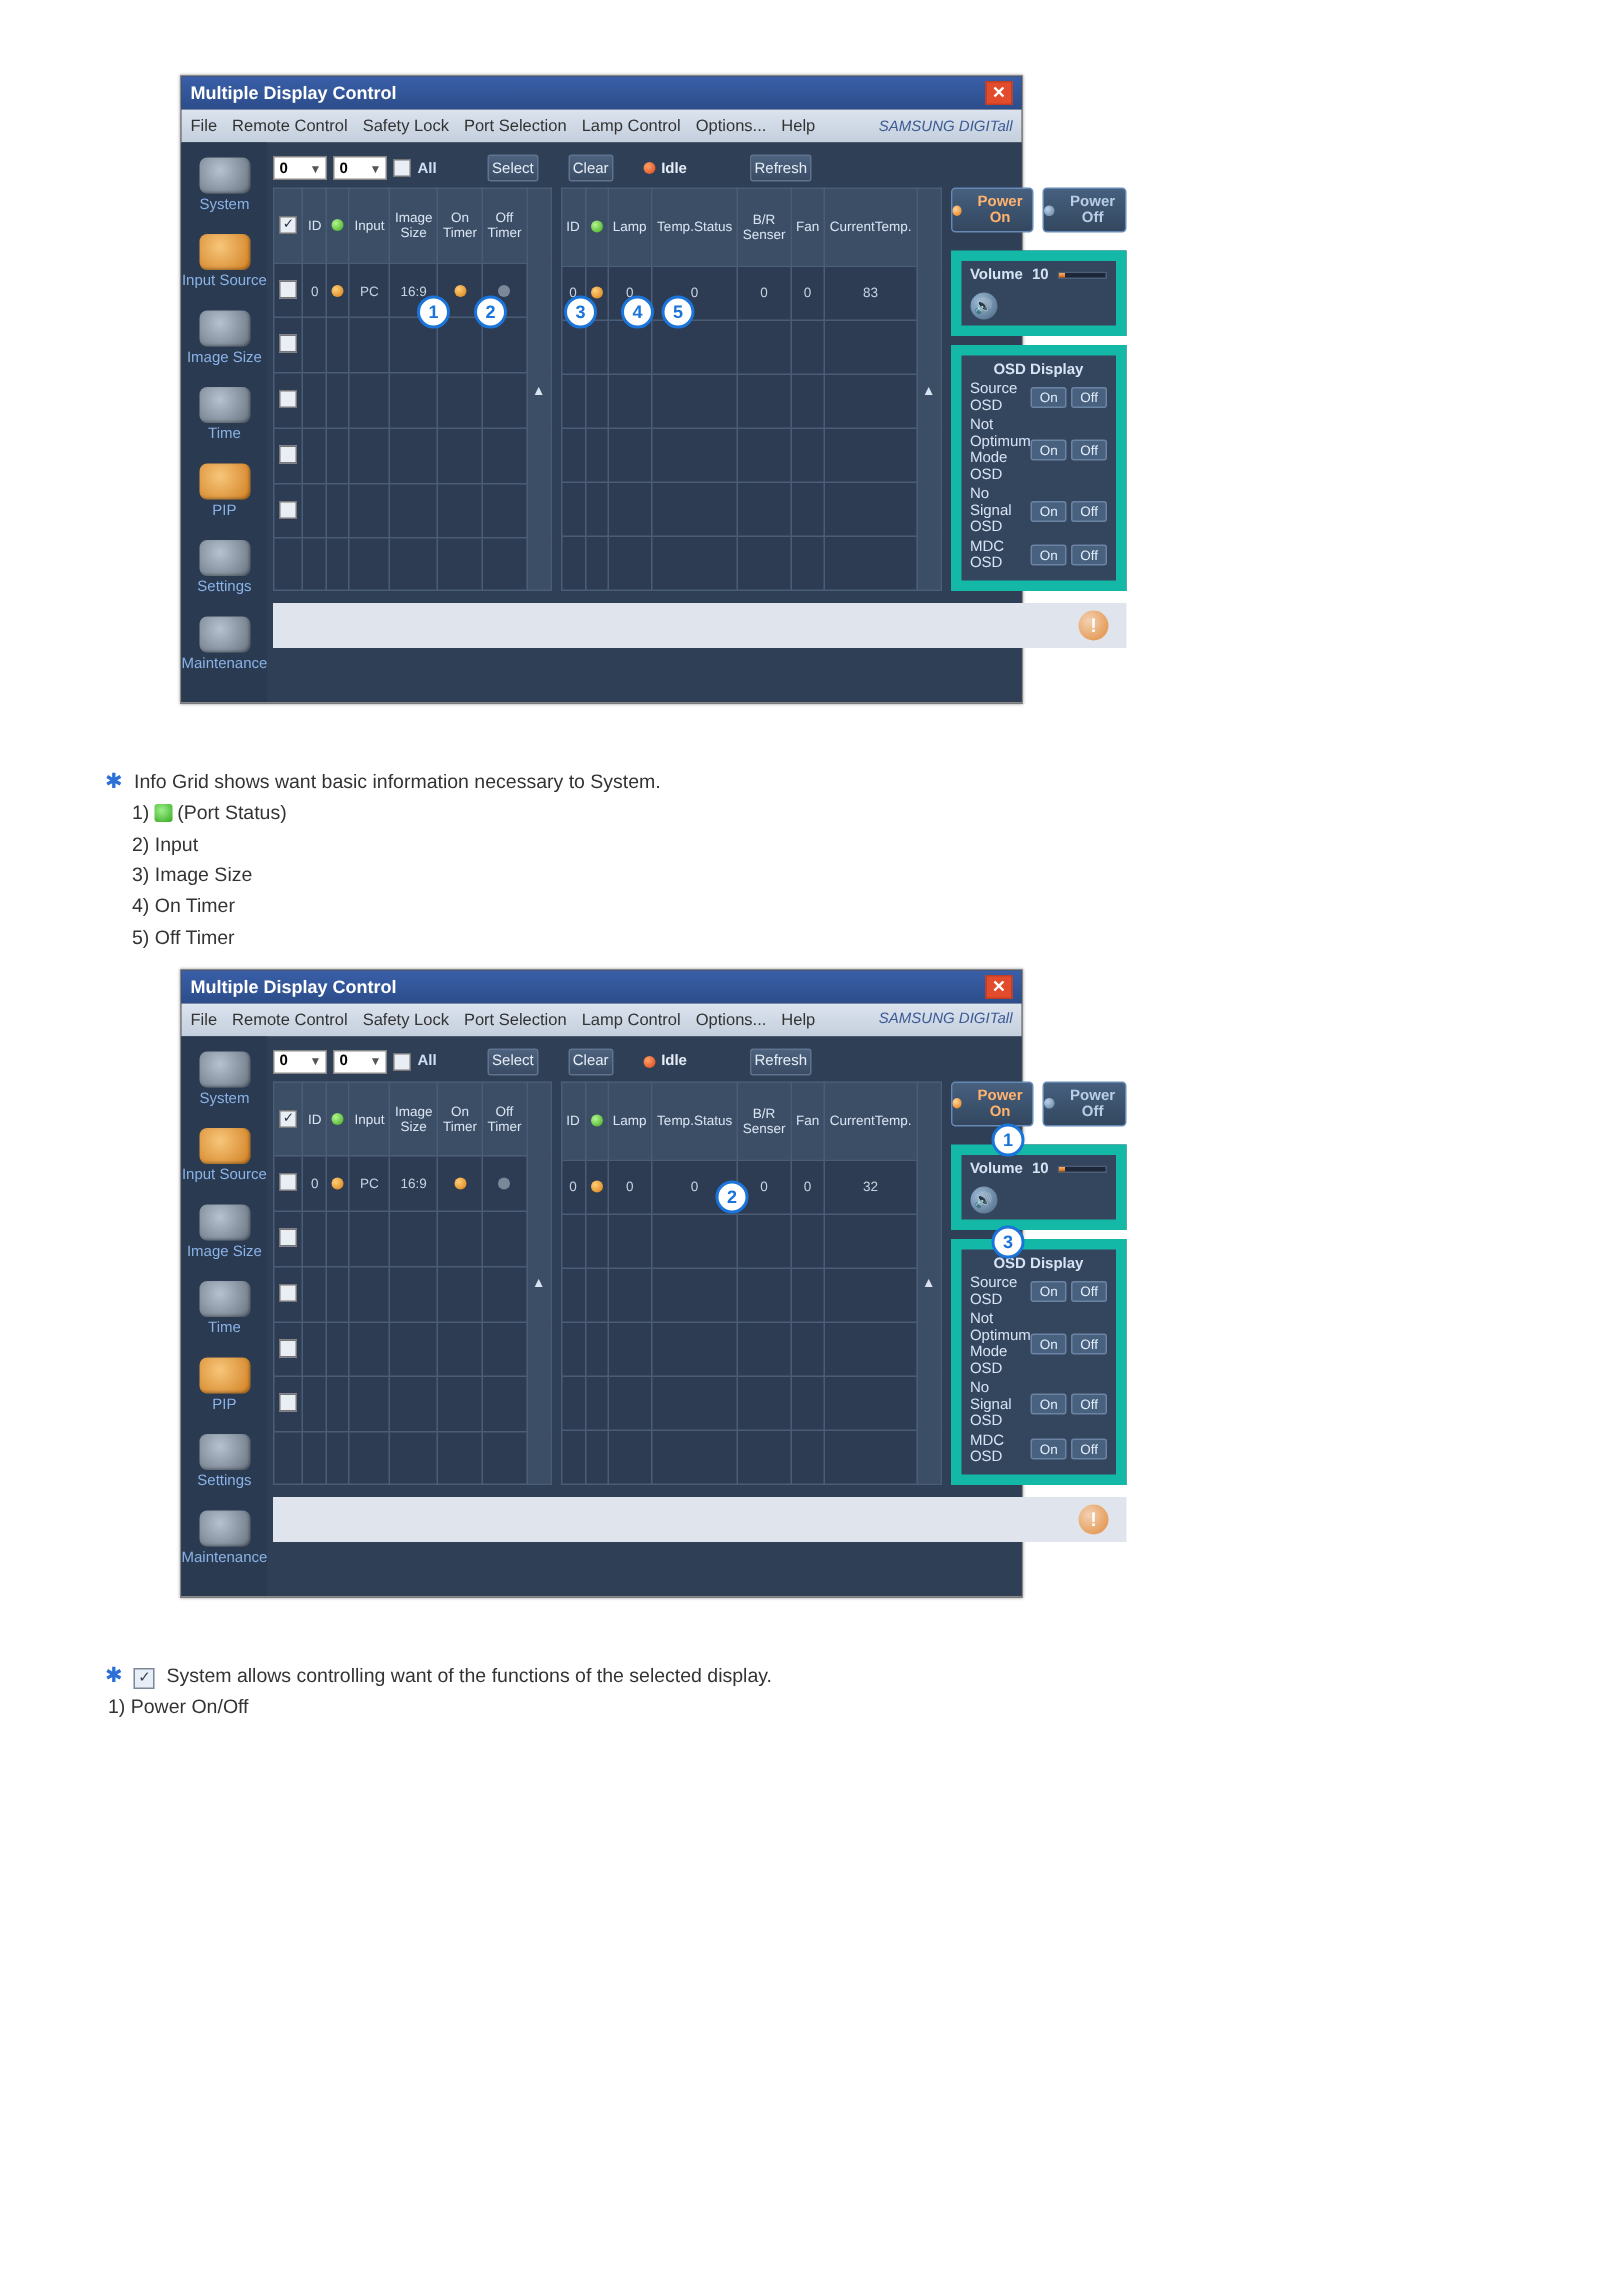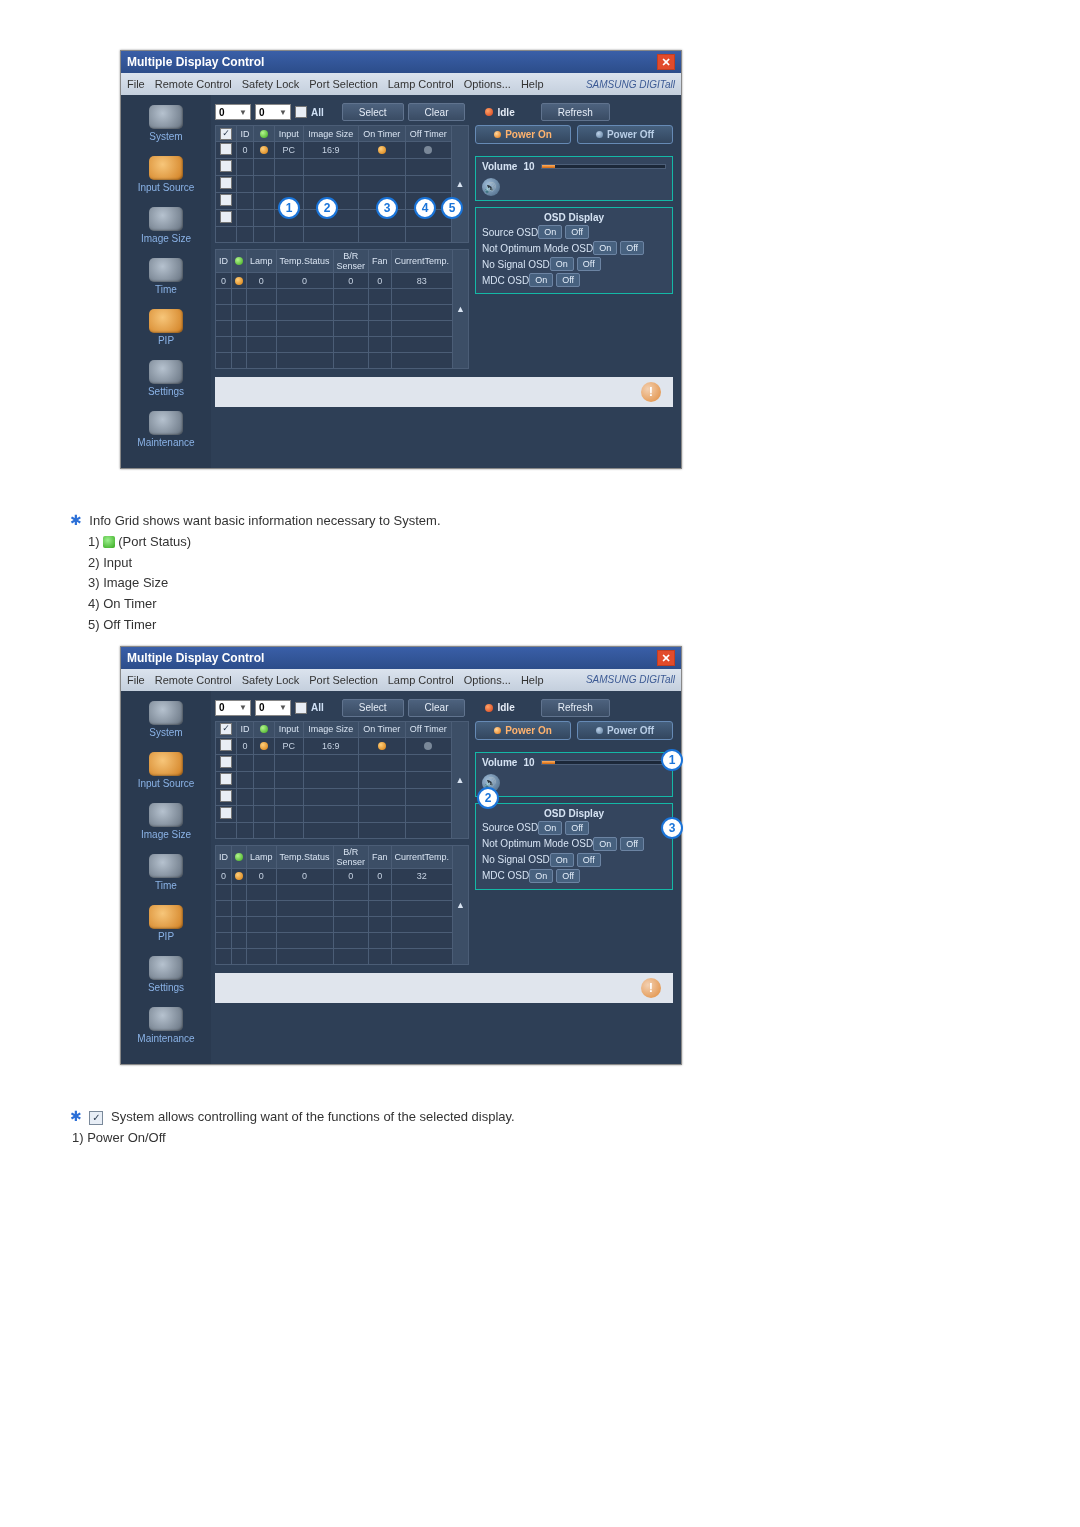--- a/index.html
+++ b/index.html
@@ -95,45 +95,45 @@
     background:#fff; color:#000; border:1px solid #888;
     padding:0 3px; height:14px; font-size:10px; width:28px;
     display:inline-flex; align-items:center; justify-content:space-between;
   }
   .num-sel .caret{font-size:8px;color:#555;}
   .btn {
     background: linear-gradient(#4d627e,#3a4c64);
     border: 1px solid #60738e;
     color: #e5ecf6;
     font-size: 10px;
-    padding: 1px 16px;
+    padding: 1px 2px;
     border-radius: 2px;
     height:14px;
-    display:inline-flex; align-items:center;
+    display:inline-flex; align-items:center;margin-left:16px;
   }
   .idle-pill {
     display:inline-flex; align-items:center; gap:4px;
     color:#e5ecf6; font-size:10px;
   }
   .idle-pill .dot {
     width:8px;height:8px;border-radius:50%;
     background: radial-gradient(circle at 35% 35%, #ffa367,#d63f1a);
   }
   .cb {
     width:10px; height:10px; border:1px solid #777; background:#e9eef5;
     display:inline-block;
   }
   .cb.checked::after {
     content:"✓"; font-size:9px; line-height:9px; color:#2b3a4e;
     display:block; text-align:center;
   }
   .two-col {
     display:flex; gap:6px;
   }
-  .left-col { flex:1.05; display:flex; flex-direction:column; gap:6px; }
+  .left-col { flex:1.05; display:flex; flex-direction:row; gap:6px; }
   .right-col { flex:1; display:flex; flex-direction:column; gap:6px; }
   table.grid {
     border-collapse: collapse;
     width: 100%;
     font-size: 9px;
     color: #c7d3e3;
     background: #2d3c52;
   }
   table.grid th, table.grid td {
     border: 1px solid #4b5d76;
@@ -155,21 +155,21 @@
   .orange-dot {
     width:8px;height:8px;border-radius:50%;
     background: radial-gradient(circle at 35% 35%, #ffcf7b,#d67c0e);
     margin:0 auto;
   }
   .grey-dot {
     width:8px;height:8px;border-radius:50%;
     background:#7a8899; margin:0 auto;
   }
   .panel {
-    background:#34455e; border:1px solid #14b8a6;
+    background:#34455e; border:7px solid #14b8a6;
     padding:4px 6px; font-size:10px; color:#d6e3f3;
   }
   .panel .row {
     display:flex; justify-content:flex-start; align-items:center;
     margin:2px 0;
   }
   .toggle-pair { display:flex; gap:3px; }
   .toggle {
     background:#47617f; color:#e3edf9; border:1px solid #6c84a3;
     padding:0 5px; font-size:9px; border-radius:2px; height:12px;

